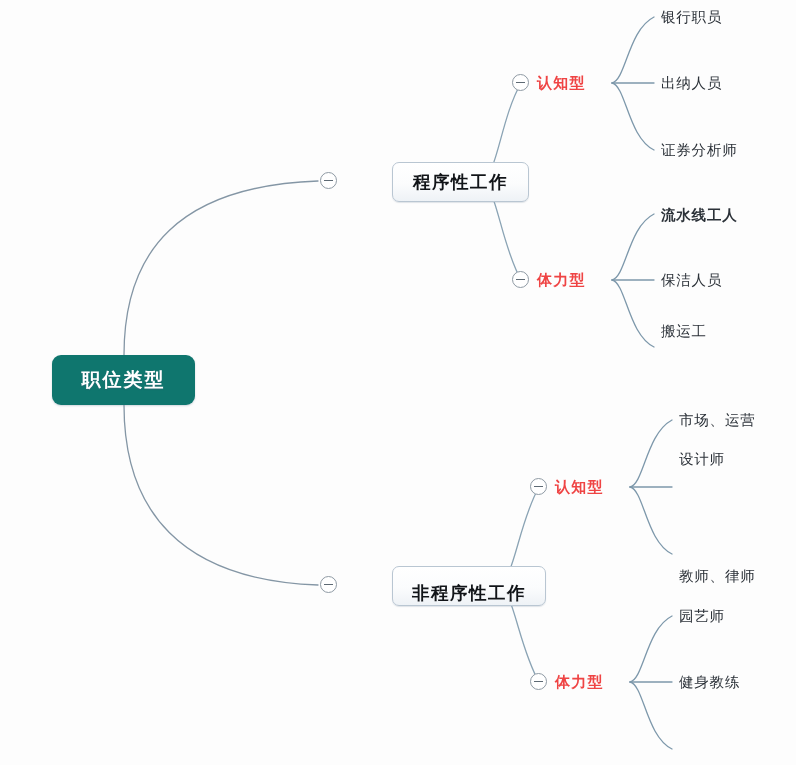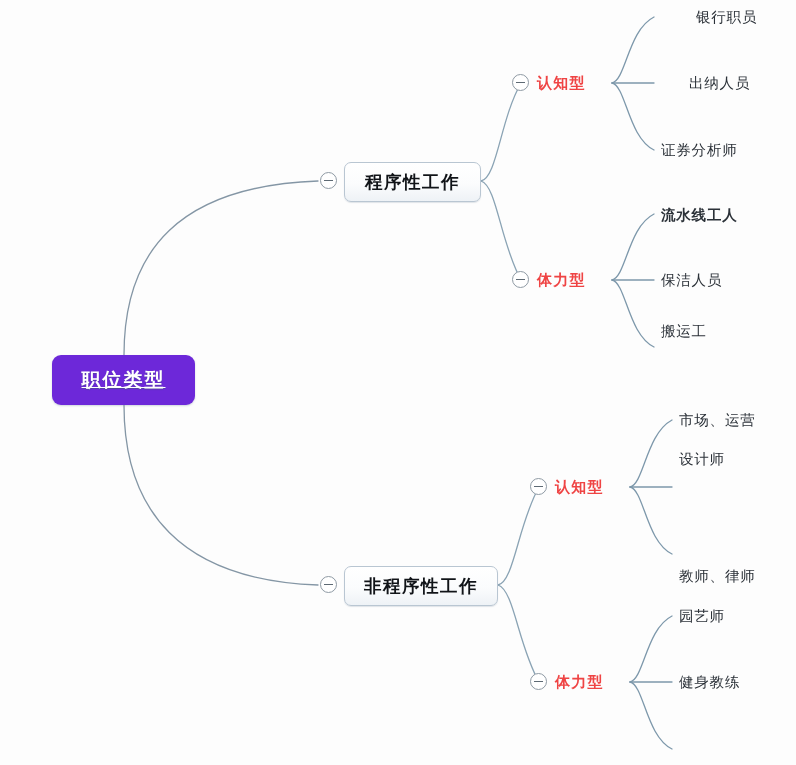--- a/index.html
+++ b/index.html
@@ -45,20 +45,21 @@
     justify-content: center;
     border-radius: 7px;
     background: linear-gradient(180deg, #ffffff 0%, #fbfcfd 55%, #eef2f6 100%);
     border: 1px solid #b9c6d2;
     color: #111418;
     font-weight: bold;
     font-size: 17.5px;
     letter-spacing: 1.5px;
     box-shadow: 0 1px 1px rgba(150,165,180,0.28);
     z-index: 4;
+    margin-left: 48px;
   }
   
   .sub-node {
     position: absolute;
     color: #ef4444;
     font-weight: bold;
     font-size: 15px;
     letter-spacing: 1.2px;
     white-space: nowrap;
     z-index: 4;
@@ -124,37 +125,37 @@
       <path d="M 630 487 C 644 484, 646 434, 672 420"></path>
       <path d="M 630 487 L 672 487"></path>
       <path d="M 630 487 C 644 490, 646 541, 672 554"></path>
 
       <path d="M 630 682 C 644 679, 646 629, 672 616"></path>
       <path d="M 630 682 L 672 682"></path>
       <path d="M 630 682 C 644 685, 646 736, 672 749"></path>
     </g>
   </svg>
 
-  <div class="root-node" style="left:52px; top:355px; width:143px; height:50px; background:#6d28d9;text-decoration:underline;">
+  <div class="root-node" style="left:52px; top:355px; width:143px; height:50px; background:#0f766e;">
     <span>职位类型</span>
   </div>
 
   <div class="toggle" style="left:320px; top:172px;"></div>
   <div class="branch-node" style="left:344px; top:162px; width:135px; height:38px;">
     <span>程序性工作</span>
   </div>
 
   <div class="toggle" style="left:512px; top:74px;"></div>
   <div class="sub-node" style="left:537px; top:74px;">
     <span>认知型</span>
   </div>
-  <div class="leaf-node" style="left:661px; top:8px;margin-left:35px;">
+  <div class="leaf-node" style="left:661px; top:8px;">
     <span>银行职员</span>
   </div>
-  <div class="leaf-node" style="left:661px; top:74px;margin-left:28px;">
+  <div class="leaf-node" style="left:661px; top:74px;">
     <span>出纳人员</span>
   </div>
   <div class="leaf-node" style="left:661px; top:141px;">
     <span>证券分析师</span>
   </div>
 
   <div class="toggle" style="left:512px; top:271px;"></div>
   <div class="sub-node" style="left:537px; top:271px;">
     <span>体力型</span>
   </div>
@@ -162,21 +163,21 @@
     <span>流水线工人</span>
   </div>
   <div class="leaf-node" style="left:661px; top:271px;">
     <span>保洁人员</span>
   </div>
   <div class="leaf-node" style="left:661px; top:322px;">
     <span>搬运工</span>
   </div>
 
   <div class="toggle" style="left:320px; top:576px;"></div>
-  <div class="branch-node" style="left:344px; top:566px; width:152px; height:38px;">
+  <div class="branch-node" style="left:344px; top:566px; width:152px; height:38px;align-items:flex-end;">
     <span>非程序性工作</span>
   </div>
 
   <div class="toggle" style="left:530px; top:478px;"></div>
   <div class="sub-node" style="left:555px; top:478px;">
     <span>认知型</span>
   </div>
   <div class="leaf-node" style="left:679px; top:411px;">
     <span>市场、运营</span>
   </div>

